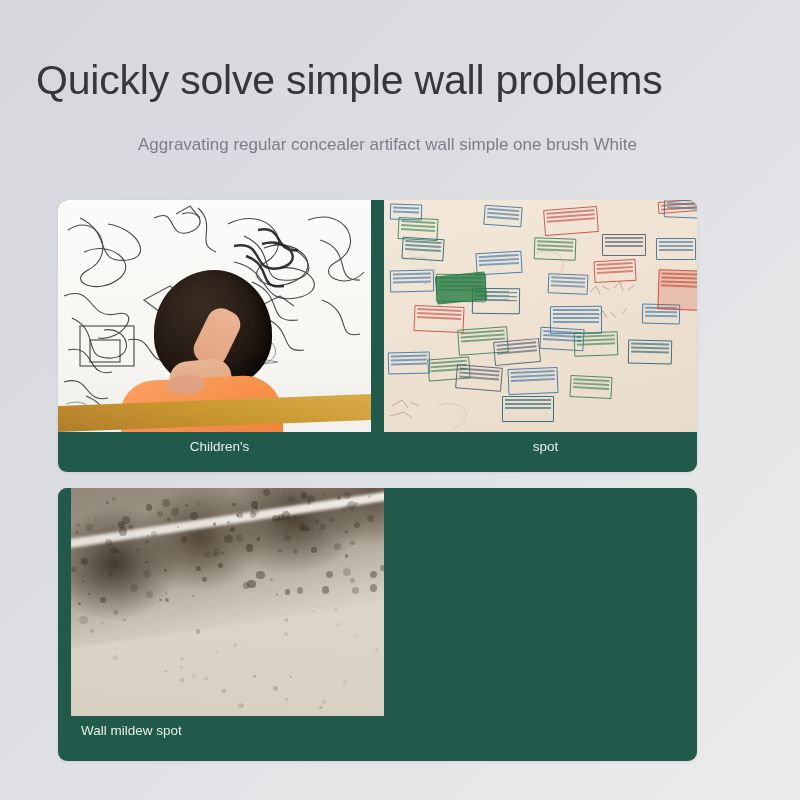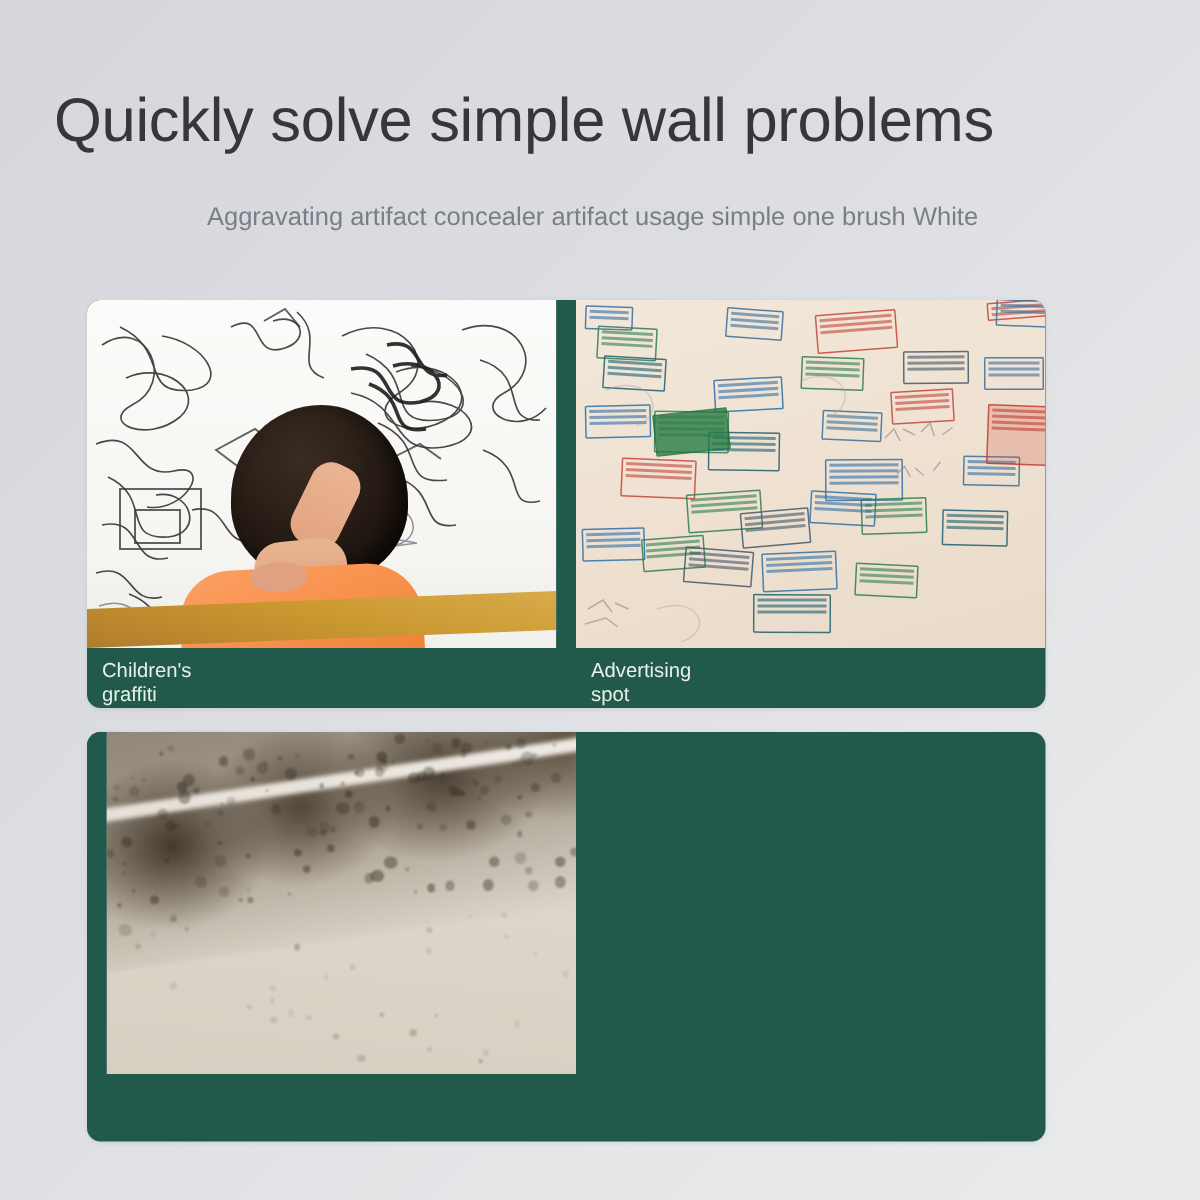--- a/index.html
+++ b/index.html
@@ -39,21 +39,21 @@
   .tile.gap{width:13px;background:#21594a;}
   .tile.right{width:313px;}
 
   .photo{position:relative;width:100%;height:232px;overflow:hidden;}
   .photo.short{height:228px;}
 
   .cap{
     position:relative;color:#e8efe9;font-size:13.5px;line-height:16px;
     padding:7px 0 0 10px;min-height:33px;box-sizing:border-box;
   }
-  .cap.two{min-height:38px;}
+  .cap.two{min-height:38px;text-align:center;}
 
   
   .p1{background:linear-gradient(180deg,#fbfbf9 0%,#f6f5f2 74%,#f2f1ee 82%);}
   .p1 .floor{position:absolute;left:0;bottom:0;width:100%;height:26px;
     background:linear-gradient(15deg,#b07c2e 0%,#c9972f 50%,#d8ab4a 100%);
     transform:skewY(-2.2deg);transform-origin:left bottom;}
   .p1 .scrib{position:absolute;inset:0;}
   .p1 .head{
     position:absolute;left:96px;top:70px;width:118px;height:118px;
     background:radial-gradient(circle at 40% 30%,#3a2c22 0%,#241a13 55%,#120c08 100%);
@@ -115,21 +115,21 @@
   }
   .p4 .spot{position:absolute;border-radius:50%;background:rgba(48,40,28,.62);filter:blur(.7px);}
 </style>
 </head>
 <body>
 
 <div class="page">
 
   <div class="hdr">
     <div class="title">Quickly solve simple wall problems</div>
-    <div class="subtitle">Aggravating artifact concealer artifact usage simple one brush White</div>
+    <div class="subtitle">Aggravating regular concealer artifact wall simple one brush White</div>
   </div>
 
   <div class="card" id="card-top">
     <div class="row">
 
       <div class="tile left">
         <div class="photo p1">
           <svg class="scrib" viewBox="0 0 313 232" preserveAspectRatio="none">
             <g stroke="#2a2a2a" fill="none" stroke-width="1.1" opacity=".85">
               <path d="M10 30 C40 10 60 55 30 70 C8 82 40 96 62 78 C80 62 52 40 26 52"></path>
@@ -172,21 +172,20 @@
             </g>
           </svg>
           <div class="head"></div>
           <div class="arm"></div>
           <div class="neck"></div>
           <div class="shirt"></div>
           <div class="floor"></div>
         </div>
         <div class="cap two">
           <div>Children's</div>
-          <div>graffiti</div>
         </div>
       </div>
 
       <div class="tile gap"></div>
 
       <div class="tile right">
         <div class="photo p2">
           <div id="stamps">
               <div class="stamp" style="left:6px;top:4px;width:30px;height:14px;color:#2f6fa8;border-color:#2f6fa8;transform:rotate(2.0deg)">
                 <i></i>
@@ -352,21 +351,20 @@
               <path d="M8 206 l10 -6 l6 8 M26 202 l9 4 M6 216 l14 -4 l8 6"></path>
             </g>
             <g stroke="#b5a18f" fill="none" stroke-width="1" opacity=".4">
               <path d="M20 60 C50 48 62 76 40 84"></path>
               <path d="M150 54 C178 42 190 70 168 78"></path>
               <path d="M54 206 C80 196 94 220 70 228"></path>
             </g>
           </svg>
         </div>
         <div class="cap two">
-          <div>Advertising</div>
           <div>spot</div>
         </div>
       </div>
 
     </div>
   </div>
 
   <div class="card" id="card-bottom">
     <div class="row">
 
@@ -527,18 +525,21 @@
               <div class="spot" style="left:13.6%;top:53.1%;width:4.6px;height:4.6px;opacity:0.19"></div>
               <div class="spot" style="left:86.8%;top:84.3%;width:4.7px;height:4.7px;opacity:0.13"></div>
               <div class="spot" style="left:38.6%;top:81.3%;width:4.5px;height:4.5px;opacity:0.12"></div>
               <div class="spot" style="left:51.6%;top:68.0%;width:4.2px;height:4.2px;opacity:0.19"></div>
               <div class="spot" style="left:84.8%;top:59.4%;width:2.2px;height:2.2px;opacity:0.15"></div>
               <div class="spot" style="left:68.7%;top:57.6%;width:2.4px;height:2.4px;opacity:0.14"></div>
               <div class="spot" style="left:68.4%;top:92.2%;width:2.7px;height:2.7px;opacity:0.23"></div>
               <div class="spot" style="left:79.3%;top:95.6%;width:3.1px;height:3.1px;opacity:0.39"></div>
             </div>
         </div>
+        <div class="cap">
+          <div>Wall mildew spot</div>
+        </div>
       </div>
 
     </div>
   </div>
 
 </div>
 
 </body></html>

